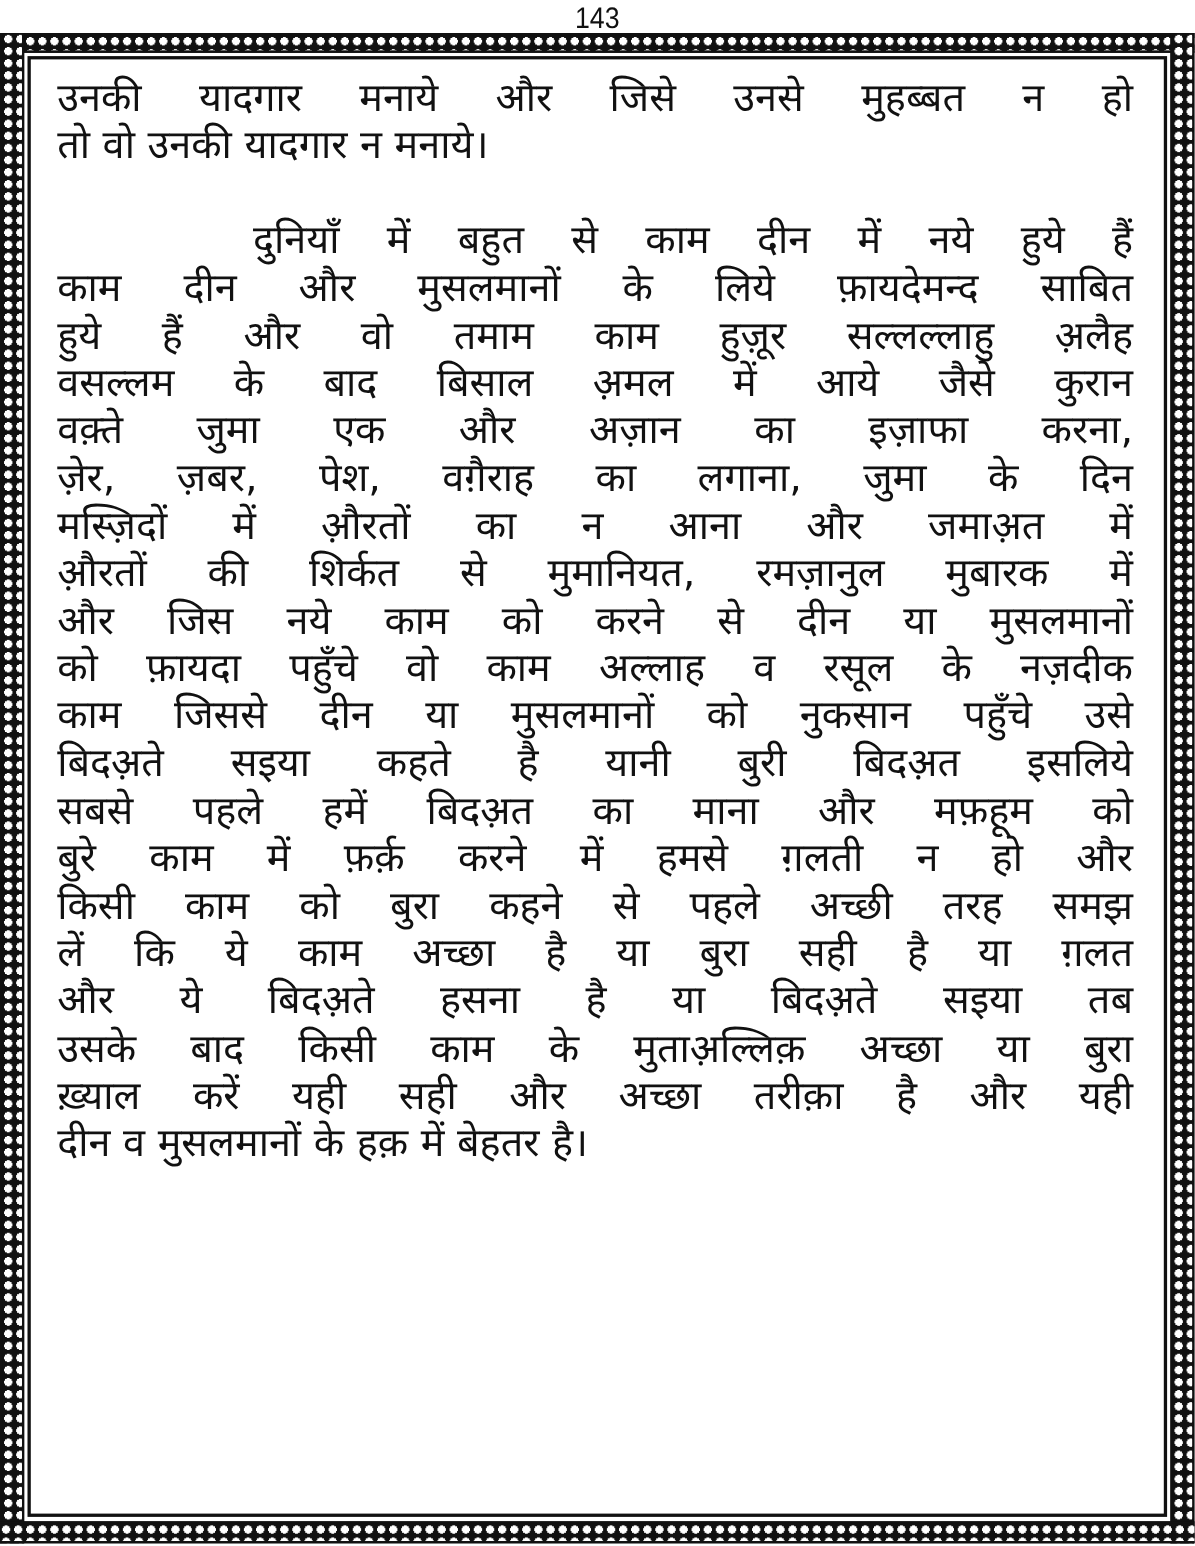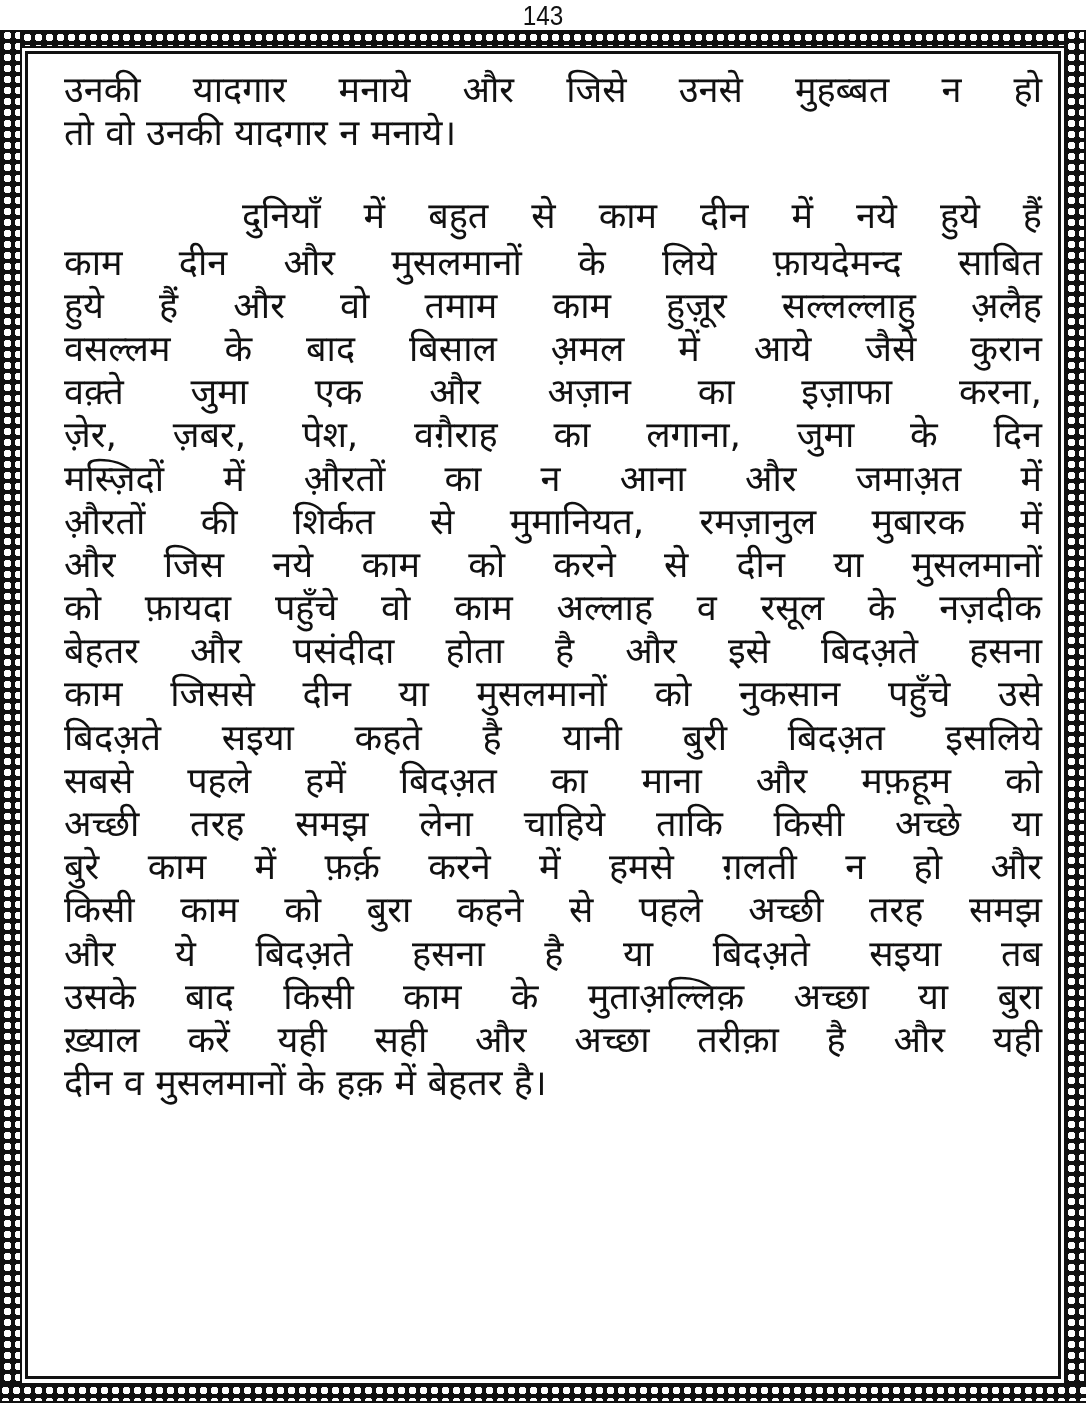--- a/index.html
+++ b/index.html
@@ -11,26 +11,26 @@
     .frame { position: absolute; left: 0; top: 30px; width: 1086px; height: 1373px; }
     .band { position: absolute; background-color: #111;
             background-image: radial-gradient(circle at 50% 50%, #fff 0 3.6px, #111 3.8px);
             background-size: 11px 11px; }
     .band.top { left: 0; top: 0; width: 1086px; height: 18px; border-top: 2px solid #111; border-bottom: 2px solid #111; box-sizing: border-box; }
     .band.bottom { left: 0; bottom: 0; width: 1086px; height: 20px; border-top: 2px solid #111; border-bottom: 2px solid #111; box-sizing: border-box; }
     .band.left { left: 0; top: 0; width: 22px; height: 1373px; border-left: 2px solid #111; border-right: 2px solid #111; box-sizing: border-box; }
     .band.right { right: 0; top: 0; width: 22px; height: 1373px; border-left: 2px solid #111; border-right: 2px solid #111; box-sizing: border-box; }
     .inner-rule { position: absolute; left: 25px; top: 21px; width: 1036px; height: 1328px;
                   border: 3px solid #111; box-sizing: border-box; background: #fff; }
-    .text-block { position: absolute; left: 64px; top: 68px; width: 978px;
+    .text-block { position: absolute; left: 52px; top: 68px; width: 978px;
                   font-size: 36px; line-height: 43.2px; }
     .line { display: block; white-space: nowrap; text-align: justify; text-align-last: justify;
             height: 43.2px; }
     .line.last { text-align-last: left; }
-    .line.indent { padding-left: 178px; font-family: Liberation Mono, monospace; }
+    .line.indent { padding-left: 178px; }
     .gap { height: 43px; }
   </style>
 </head>
 <body>
 
 <div class="page-number">143</div>
 
 <div class="frame">
   <div class="band top"></div>
   <div class="band left"></div>
@@ -49,25 +49,24 @@
     <span class="line indent">दुनियाँ में बहुत से काम दीन में नये हुये हैं</span>
     <span class="line">काम दीन और मुसलमानों के लिये फ़ायदेमन्द साबित</span>
     <span class="line">हुये हैं और वो तमाम काम हुज़ूर सल्लल्लाहु अ़लैह</span>
     <span class="line">वसल्लम के बाद बिसाल अ़मल में आये जैसे कुरान</span>
     <span class="line">वक़्ते जुमा एक और अज़ान का इज़ाफा करना,</span>
     <span class="line">ज़ेर, ज़बर, पेश, वग़ैराह का लगाना, जुमा के दिन</span>
     <span class="line">मस्ज़िदों में औ़रतों का न आना और जमाअ़त में</span>
     <span class="line">औ़रतों की शिर्कत से मुमानियत, रमज़ानुल मुबारक में</span>
     <span class="line">और जिस नये काम को करने से दीन या मुसलमानों</span>
     <span class="line">को फ़ायदा पहुँचे वो काम अल्लाह व रसूल के नज़दीक</span>
-    <span class="line">बेहतर और पसंदीदा होता है और इसे बिदअ़ते हसना</span>
     <span class="line">काम जिससे दीन या मुसलमानों को नुकसान पहुँचे उसे</span>
     <span class="line">बिदअ़ते सइया कहते है यानी बुरी बिदअ़त इसलिये</span>
     <span class="line">सबसे पहले हमें बिदअ़त का माना और मफ़हूम को</span>
-    <span class="line">अच्छी तरह समझ लेना चाहिये ताकि किसी अच्छे या</span>
     <span class="line">बुरे काम में फ़र्क़ करने में हमसे ग़लती न हो और</span>
     <span class="line">किसी काम को बुरा कहने से पहले अच्छी तरह समझ</span>
+    <span class="line">लें कि ये काम अच्छा है या बुरा सही है या ग़लत</span>
     <span class="line">और ये बिदअ़ते हसना है या बिदअ़ते सइया तब</span>
     <span class="line">उसके बाद किसी काम के मुताअ़ल्लिक़ अच्छा या बुरा</span>
     <span class="line">ख़्याल करें यही सही और अच्छा तरीक़ा है और यही</span>
     <span class="line last">दीन व मुसलमानों के हक़ में बेहतर है।</span>
   </div>
 </div>
 
 </body></html>

